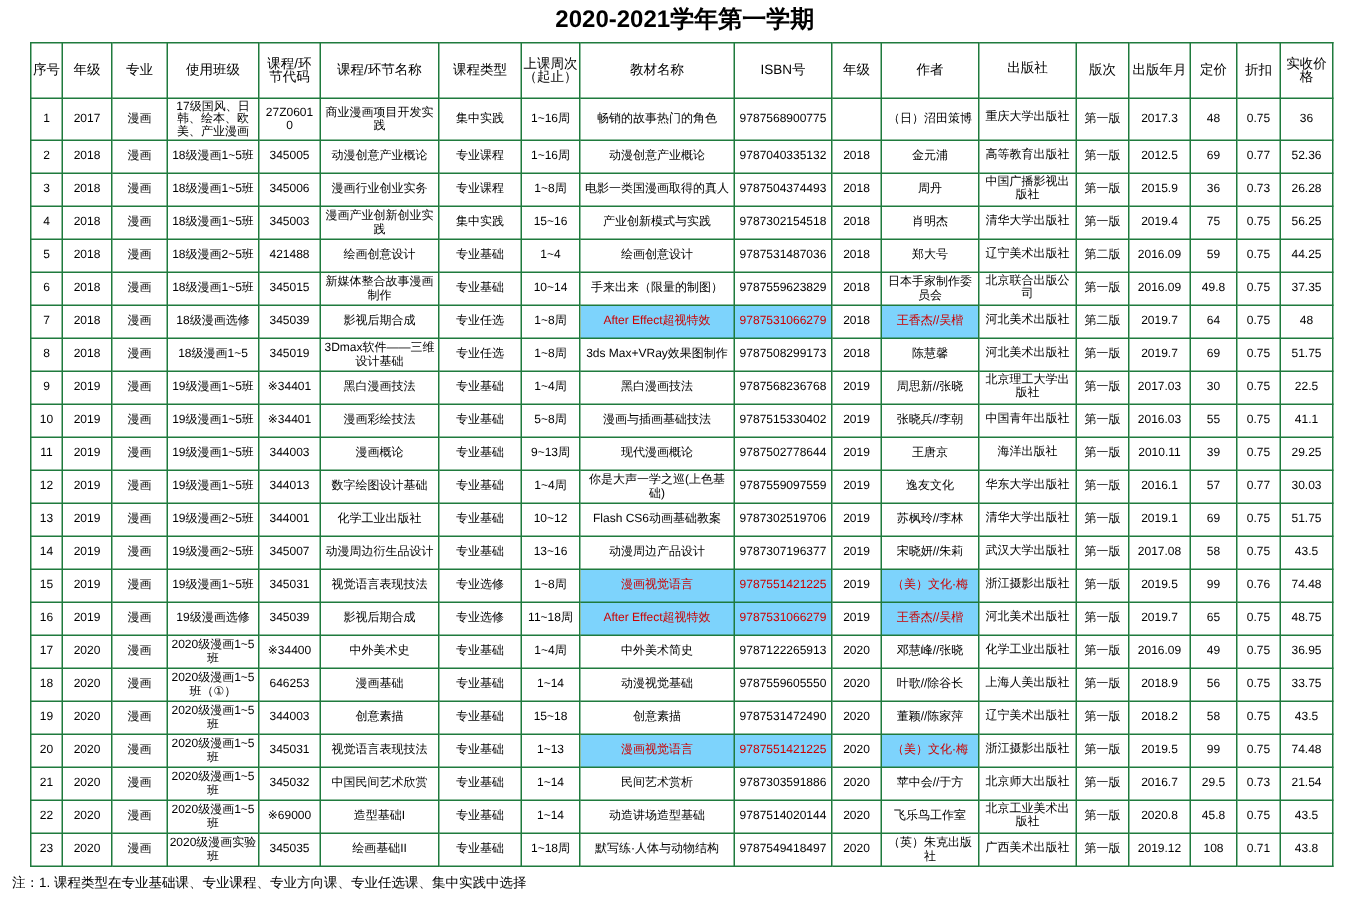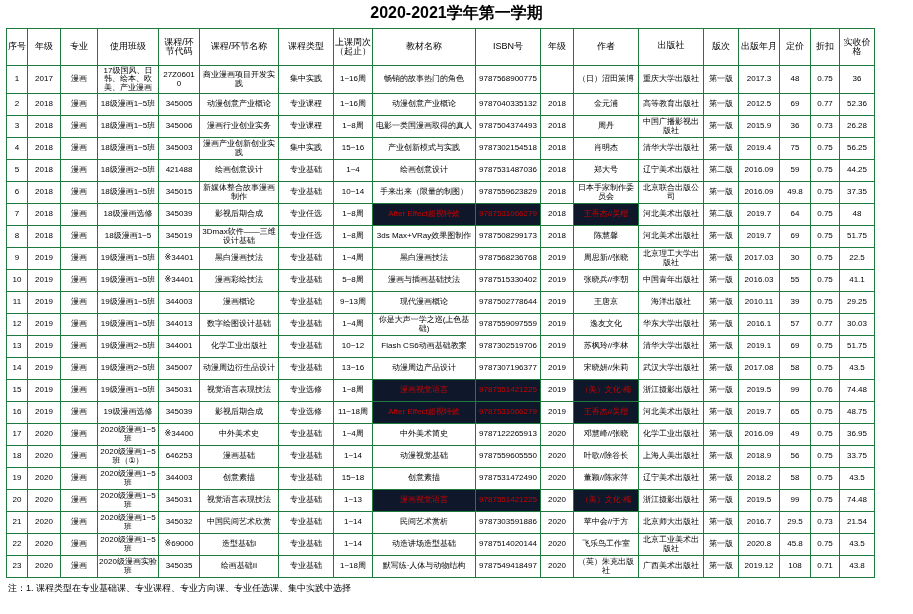--- a/index.html
+++ b/index.html
@@ -21,40 +21,40 @@
   .subtitle{
     text-align:center;
     font-size:16px;
     font-weight:bold;
     padding-top:3px;
     padding-bottom:4px;
   }
   table.grid{
     border-collapse:collapse;
     width:819px;
-    margin:0 6px;
+    margin:0 20px;
     table-layout:fixed;
   }
   table.grid th, table.grid td{
     border:1px solid #1f7a3d;
     font-size:8px;
     text-align:center;
     vertical-align:middle;
     padding:1px 1px;
     line-height:1.05;
     overflow:hidden;
     word-break:break-all;
   }
   table.grid th{
     font-weight:normal;
     height:34px;
     font-size:9px;
   }
   table.grid td{height:19px;}
-  .hl{background:#0f172a;}
+  .hl{background:#7dd3fc;}
   .redtx{color:#cc0000;}
   .notes{
     margin:4px 6px 0 8px;
     font-size:9px;
     line-height:1.5;
   }
   .notes div{padding-left:0;}
   .c-idx{width:18px;}
   .c-year{width:30px;}
   .c-major{width:34px;}

